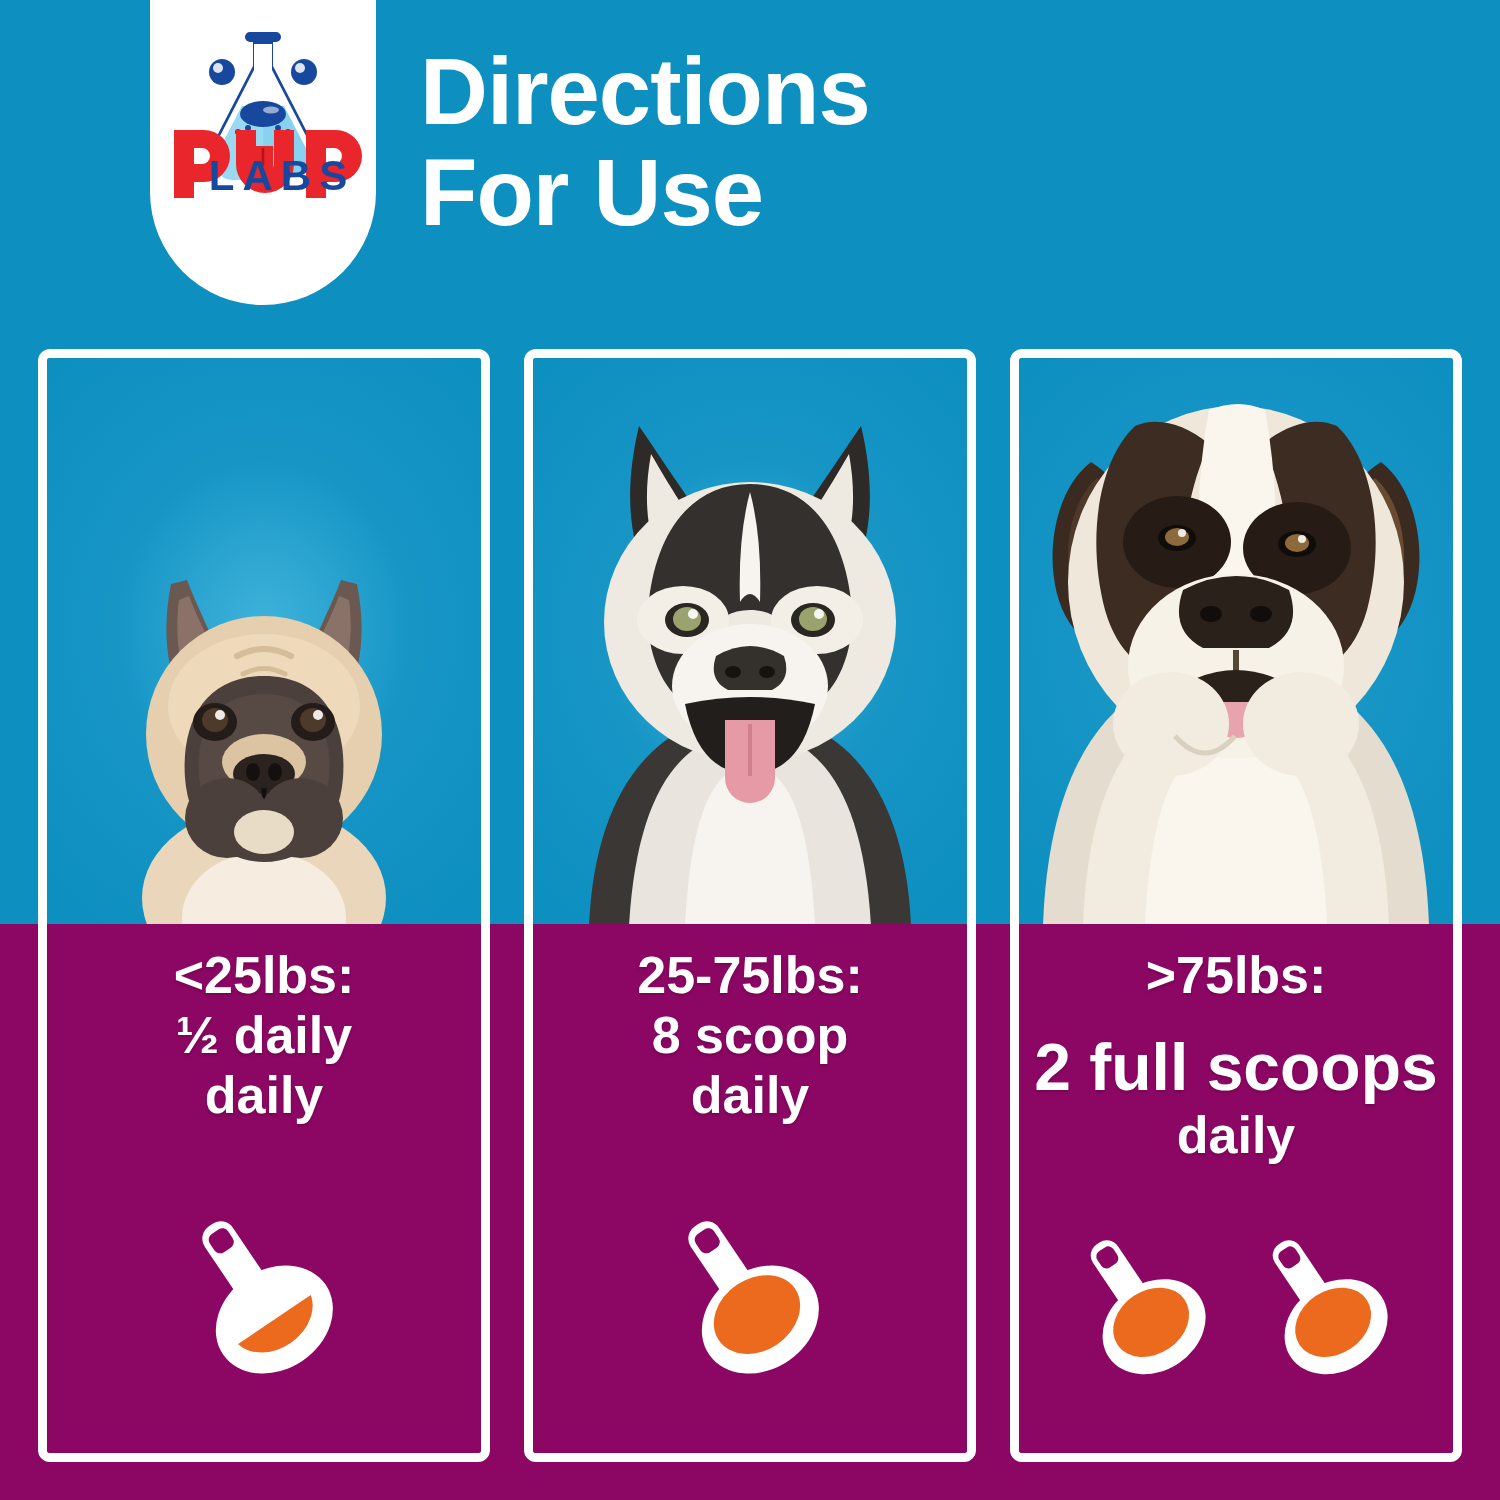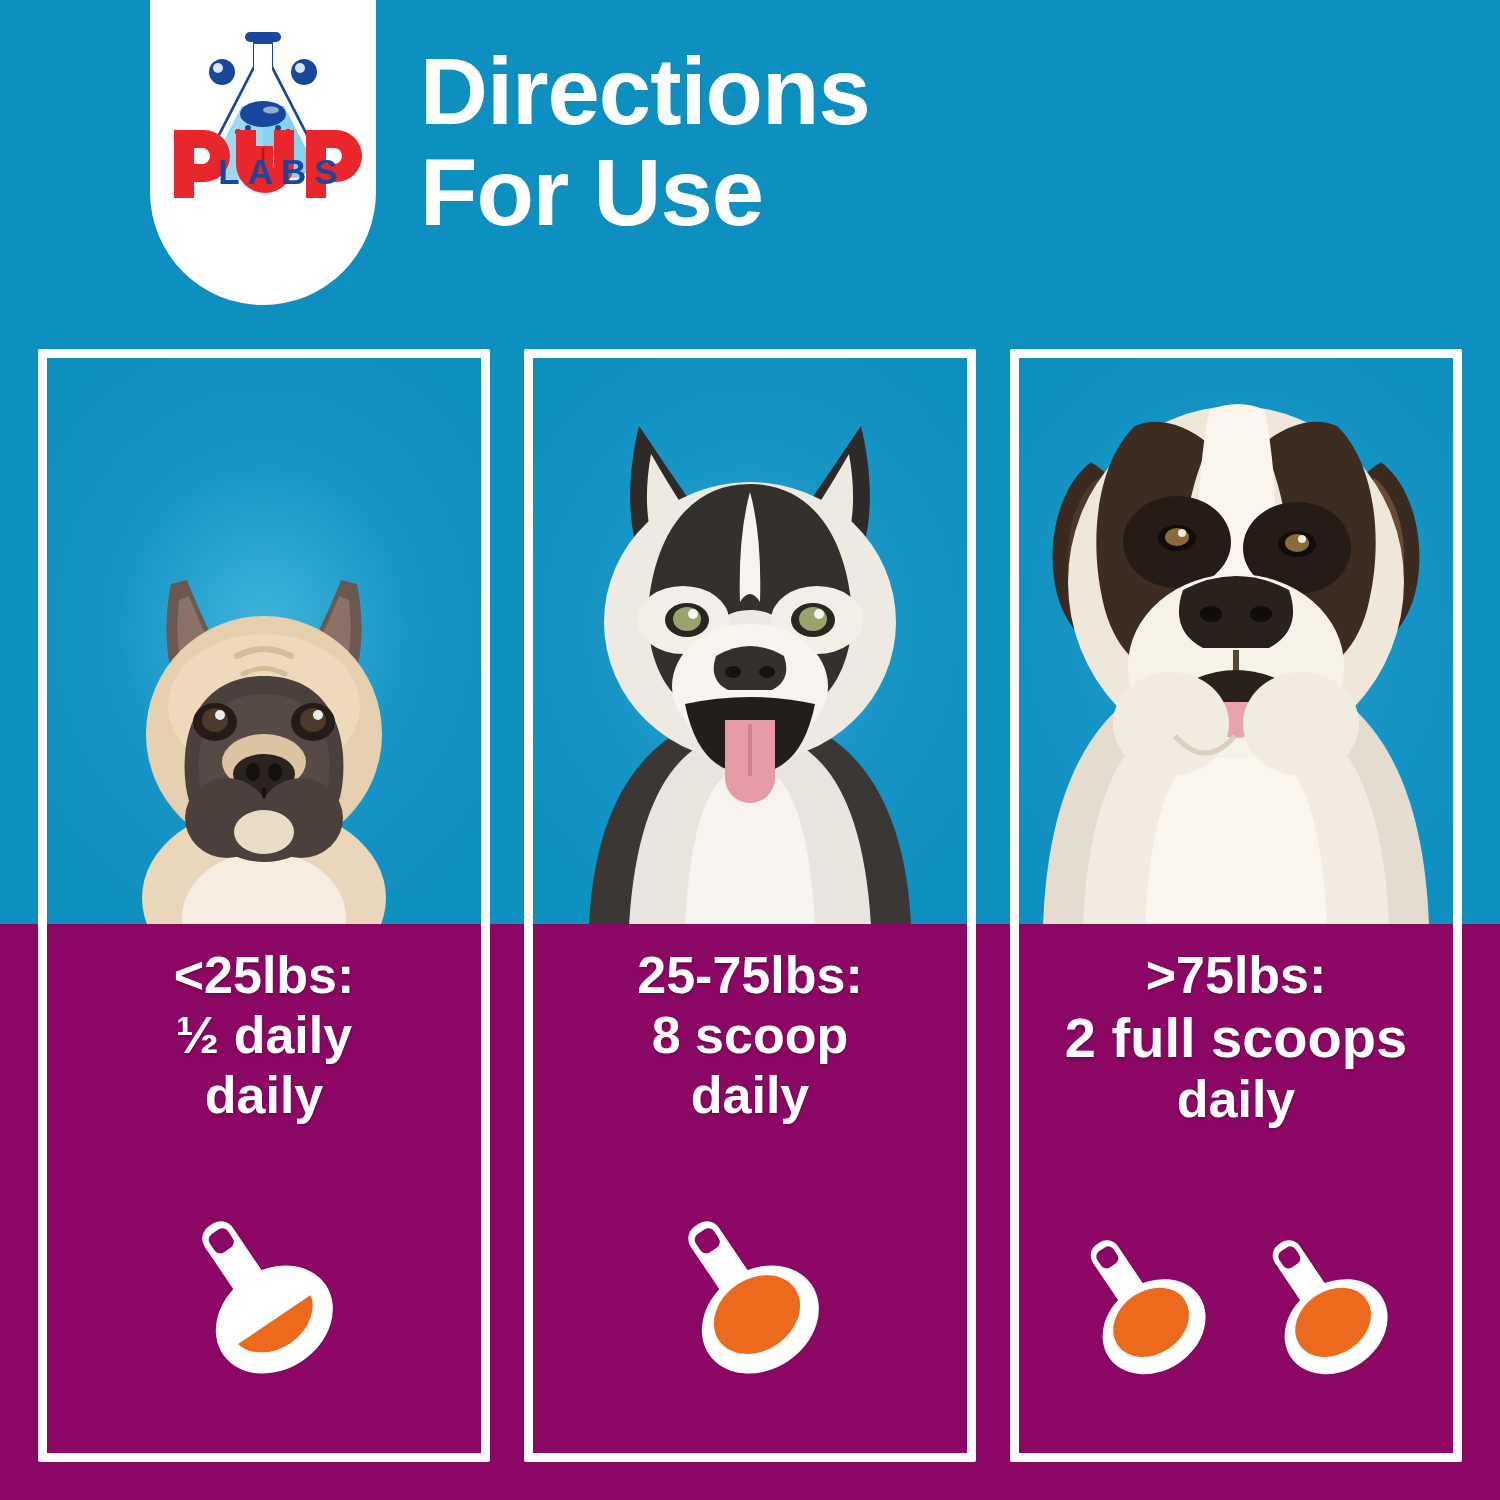--- a/index.html
+++ b/index.html
@@ -30,21 +30,21 @@
     background:#ffffff;
     border-radius:0 0 113px 113px;
   }
   .logo-mark{
     position:absolute; left:0; top:60px; width:226px; height:170px;
   }
   .logo-labs{
     position:absolute; left:0; top:192px; width:264px;
     text-align:center;
     color:#17489e;
-    font-size:35px;
+    font-size:42px;
     font-weight:bold;
     letter-spacing:8px;
   }
 
   .title{
     position:absolute; left:420px; top:42px; width:900px;
     color:#ffffff;
     font-size:94px;
     font-weight:bold;
     line-height:1.07;
@@ -53,21 +53,21 @@
 
   
   .panels{
     position:absolute; left:0; top:349px; width:1500px; height:1113px;
   }
   .panel{
     position:absolute;
     top:0;
     height:1113px;
     border:9px solid #ffffff;
-    border-radius:2px;
+    border-radius:12px;
     overflow:hidden;
   }
   .panel-1{ left:38px;   width:452px; }
   .panel-2{ left:524px;  width:452px;padding-left:11px; }
   .panel-3{ left:1010px; width:452px; }
 
   .panel-photo{
     position:absolute; left:0; top:0; right:0; height:566px;
     background:
       radial-gradient(ellipse 70% 62% at 50% 48%, #3fb3da 0%, #1796c6 48%, #0d8fc0 100%);
@@ -81,21 +81,21 @@
     position:absolute; left:0; right:0; top:22px;
     text-align:center;
     color:#ffffff;
     font-size:52px;
     font-weight:bold;
     line-height:1.15;
     text-shadow:0 2px 3px rgba(0,0,0,.18);
     padding:0 6px;
   }
   .caption-text .line{ display:block; white-space:nowrap; }
-  .caption-text .small{ font-size:56px; }
+  .caption-text .small{ font-size:66px;margin-top:24px; }
 
   .scoops{
     position:absolute; left:0; right:0; bottom:72px;
     display:flex; justify-content:center; align-items:flex-end;
     gap:6px;
   }
   .scoop{ width:200px; height:170px; display:block; }
   .scoop.wide{ width:176px; height:150px; }
 
   

